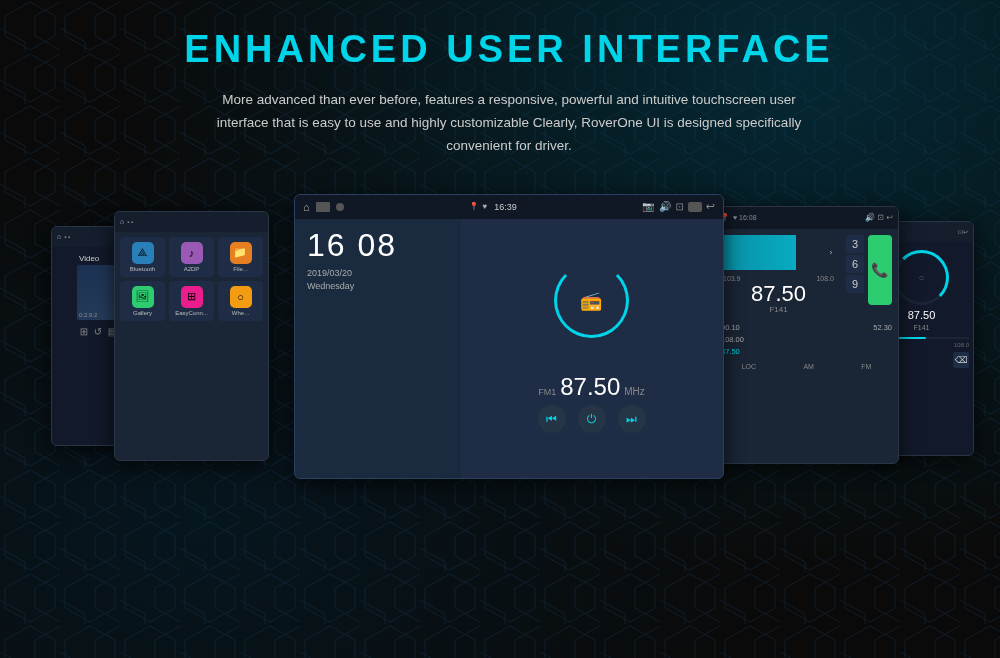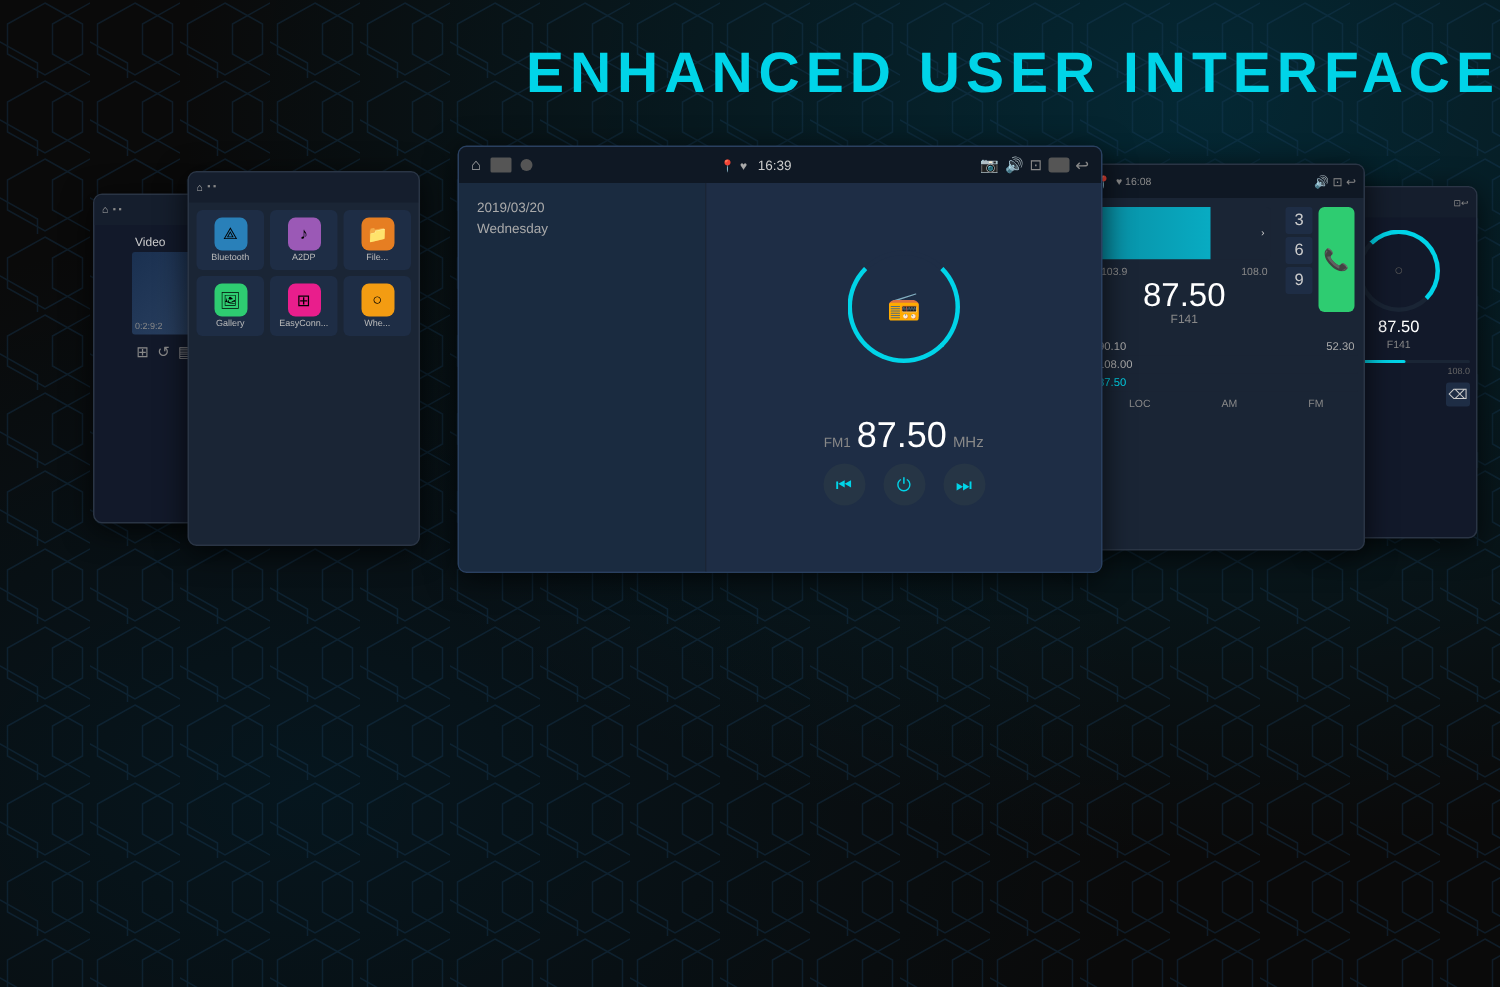--- a/index.html
+++ b/index.html
@@ -28,21 +28,21 @@
       top: 0; left: 0; width: 100%; height: 100%;
       z-index: 0;
       opacity: 0.35;
     }
 
     .content {
       position: relative;
       z-index: 1;
       display: flex;
       flex-direction: column;
-      align-items: flex-end;
+      align-items: center;
       padding-top: 28px;
       padding-left: 18px;
     }
 
     .main-title {
       font-size: 38px;
       font-weight: 700;
       letter-spacing: 4px;
       color: #00d4e8;
       text-transform: uppercase;
@@ -465,20 +465,21 @@
         <polygon points="60,2 85,16 85,36 60,50 35,36 35,16" fill="none" stroke="#1a4060" stroke-width="1"></polygon>
         <polygon points="0,28 25,42 25,62 0,76 -25,62 -25,42" fill="none" stroke="#1a4060" stroke-width="1"></polygon>
       </pattern>
     </defs>
     <rect width="100%" height="100%" fill="url(#hexPat)"></rect>
   </svg>
 </div>
 
 <div class="content">
   <h1 class="main-title">ENHANCED USER INTERFACE</h1>
+  <p class="subtitle">More advanced than ever before, features a responsive, powerful and intuitive touchscreen user interface that is easy to use and highly customizable Clearly, RoverOne UI is designed specifically convenient for driver.</p>
 
   <div class="screens-area">
 
     <div class="screen screen-left-1">
       <div class="screen-header">
         <span style="font-size:7px;color:#aaa;">⌂</span>
         <span style="font-size:6px;color:#888;">▪ ▪</span>
       </div>
       <div class="left1-content">
         <div style="font-size:8px;color:#ccc;padding:2px;">Video</div>
@@ -543,20 +544,21 @@
           <span style="font-size:10px;color:#888;cursor:pointer;">🔊</span>
           <span style="font-size:10px;color:#888;cursor:pointer;">⊡</span>
           <div style="width:14px;height:10px;background:#555;border-radius:2px;cursor:pointer;"></div>
           <span style="font-size:11px;color:#888;cursor:pointer;">↩</span>
         </div>
       </div>
 
       <div class="main-body">
 
         <div class="main-left-panel">
+          <div class="time-display">16 08</div>
           <div class="date-display">
             <div>2019/03/20</div>
             <div>Wednesday</div>
           </div>
         </div>
 
         <div class="radio-section">
           <div class="radio-circle">
             <div class="radio-circle-inner">📻</div>
           </div>

